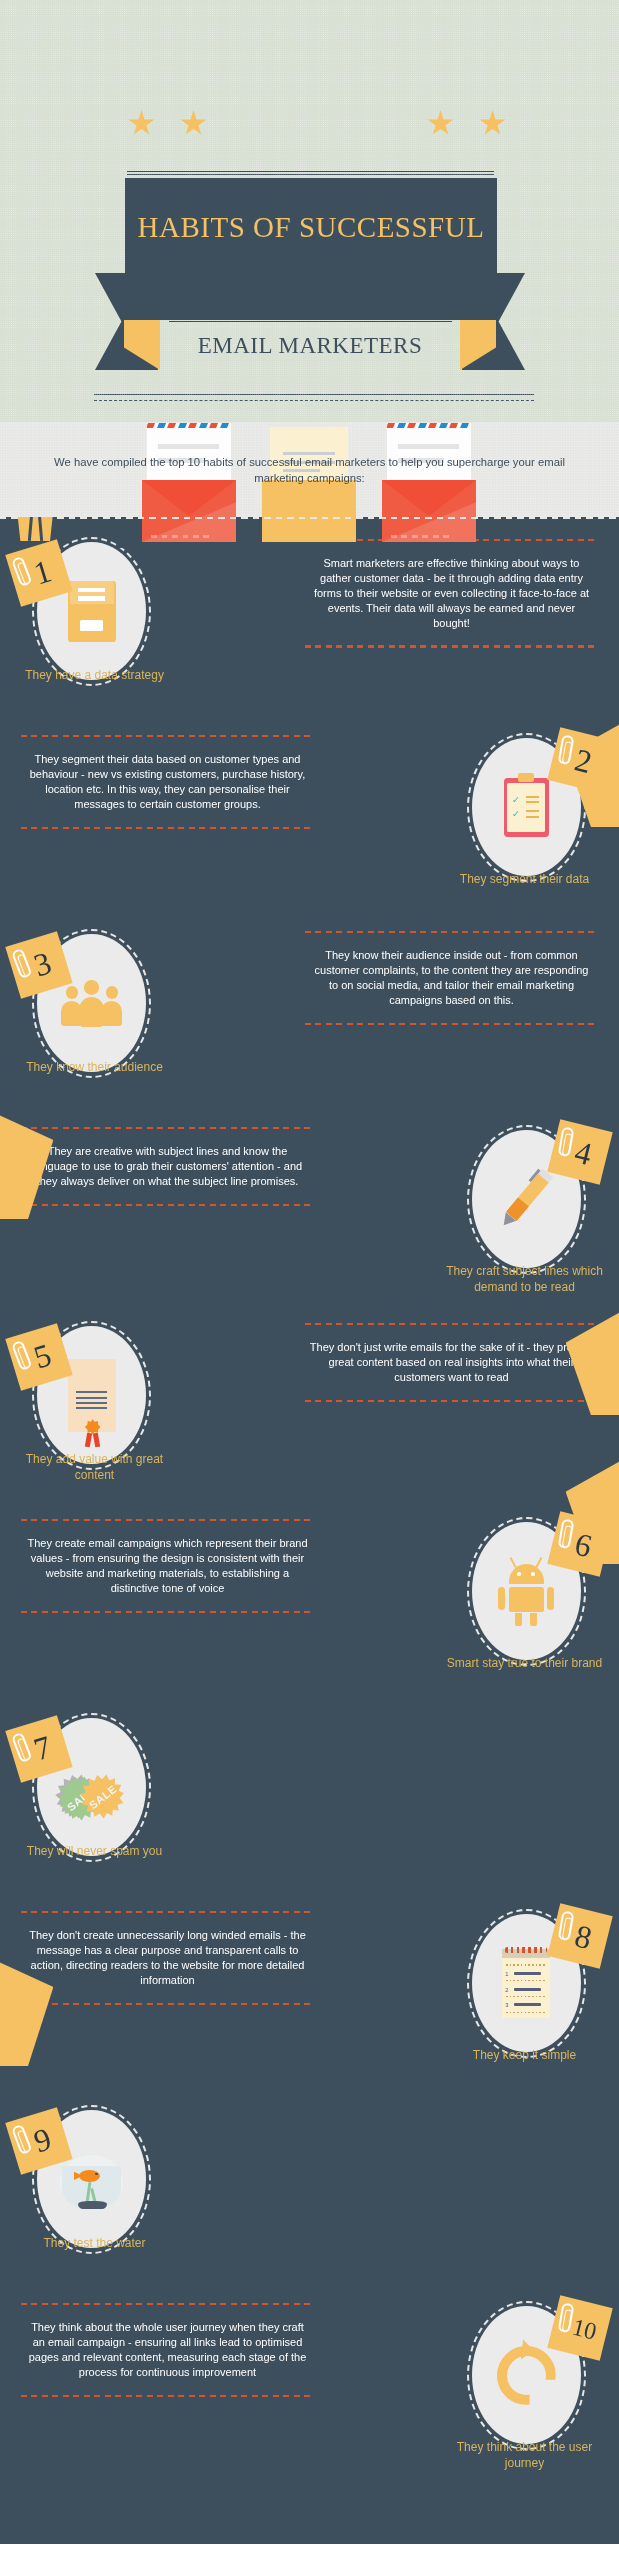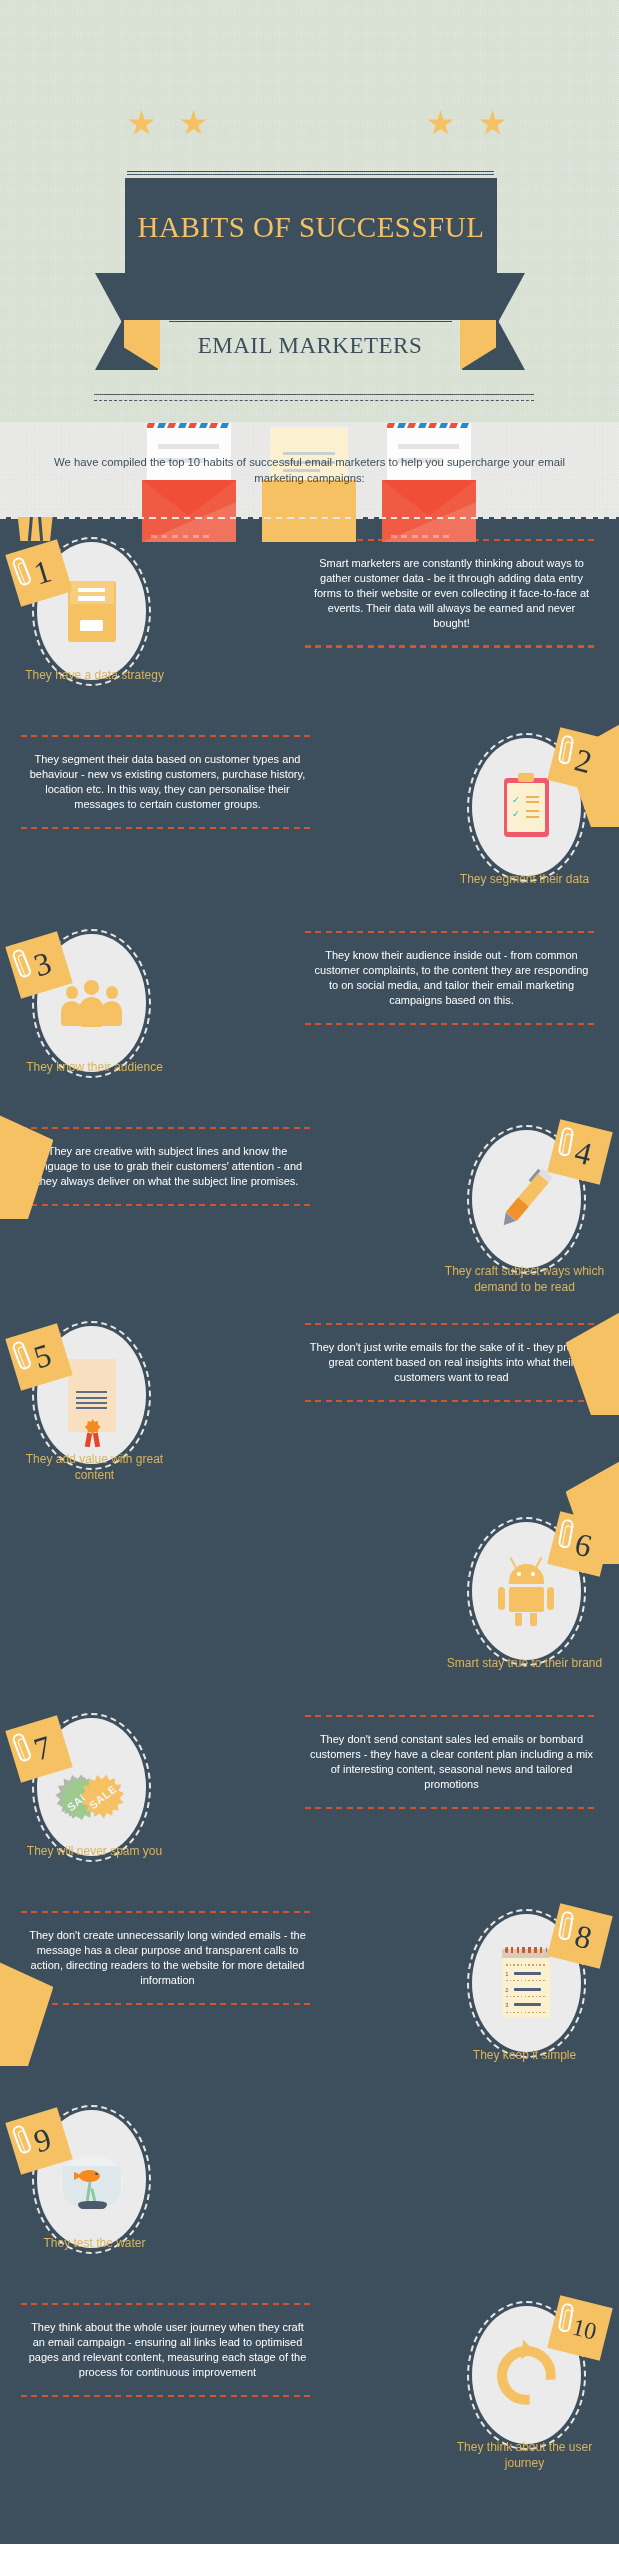--- a/index.html
+++ b/index.html
@@ -453,21 +453,21 @@
               <span class="slot2"></span>
           </span>
         </span>
         <span class="tag">
           <span class="clip"></span>
           <span class="num">1</span>
         </span>
       </div>
       <div class="copy">
         <div class="dash-rule"></div>
-        <div class="txt">Smart marketers are constantly thinking about ways to gather customer data - be it through adding data entry forms to their website or even collecting it face-to-face at events. Their data will always be earned and never bought!</div>
+        <div class="txt">Smart marketers are effective thinking about ways to gather customer data - be it through adding data entry forms to their website or even collecting it face-to-face at events. Their data will always be earned and never bought!</div>
         <div class="dash-rule"></div>
       </div>
       <div class="caption">They have a data strategy</div>
     </div>
 
     <div class="habit right">
       <span class="wedge r"></span>
       <div class="media">
         <span class="oval-dash"></span>
         <span class="oval">
@@ -538,21 +538,21 @@
         <span class="tag">
           <span class="clip"></span>
           <span class="num">4</span>
         </span>
       </div>
       <div class="copy">
         <div class="dash-rule"></div>
         <div class="txt">They are creative with subject lines and know the language to use to grab their customers' attention - and they always deliver on what the subject line promises.</div>
         <div class="dash-rule"></div>
       </div>
-      <div class="caption">They craft subject ways which demand to be read</div>
+      <div class="caption">They craft subject lines which demand to be read</div>
     </div>
 
     <div class="habit left">
       <span class="wedge r"></span>
       <div class="media">
         <span class="oval-dash"></span>
         <span class="oval">
           <span class="ic ic-cert">
             <span class="paper"></span>
             <span class="l" style="top:32px"></span>
@@ -593,42 +593,42 @@
               <span class="arm2 r"></span>
             <span class="leg l"></span>
               <span class="leg r"></span>
           </span>
         </span>
         <span class="tag">
           <span class="clip"></span>
           <span class="num">6</span>
         </span>
       </div>
+      <div class="copy">
+        <div class="dash-rule"></div>
+        <div class="txt">They create email campaigns which represent their brand values - from ensuring the design is consistent with their website and marketing materials, to establishing a distinctive tone of voice</div>
+        <div class="dash-rule"></div>
+      </div>
       <div class="caption">Smart stay true to their brand</div>
     </div>
 
     <div class="habit left">
       <div class="media">
         <span class="oval-dash"></span>
         <span class="oval">
           <span class="ic ic-sale">
             <span class="burst g">SALE</span>
             <span class="burst gr">SALE</span>
             <span class="burst y">SALE</span>
           </span>
         </span>
         <span class="tag">
           <span class="clip"></span>
           <span class="num">7</span>
         </span>
-      </div>
-      <div class="copy">
-        <div class="dash-rule"></div>
-        <div class="txt">They don't send constant sales led emails or bombard customers - they have a clear content plan including a mix of interesting content, seasonal news and tailored promotions</div>
-        <div class="dash-rule"></div>
       </div>
       <div class="caption">They will never spam you</div>
     </div>
 
     <div class="habit right">
       <span class="wedge l" style="top:63px"></span>
       <div class="media">
         <span class="oval-dash"></span>
         <span class="oval">
           <span class="ic ic-note">

